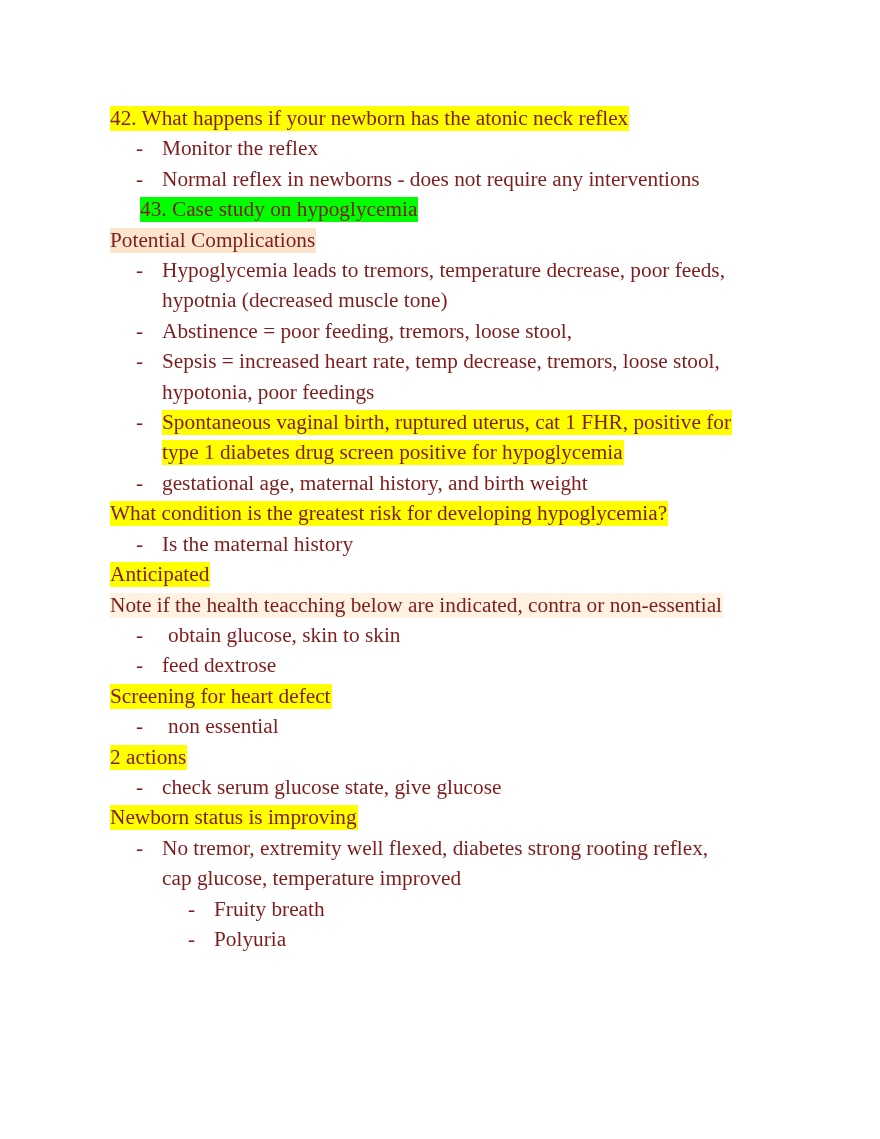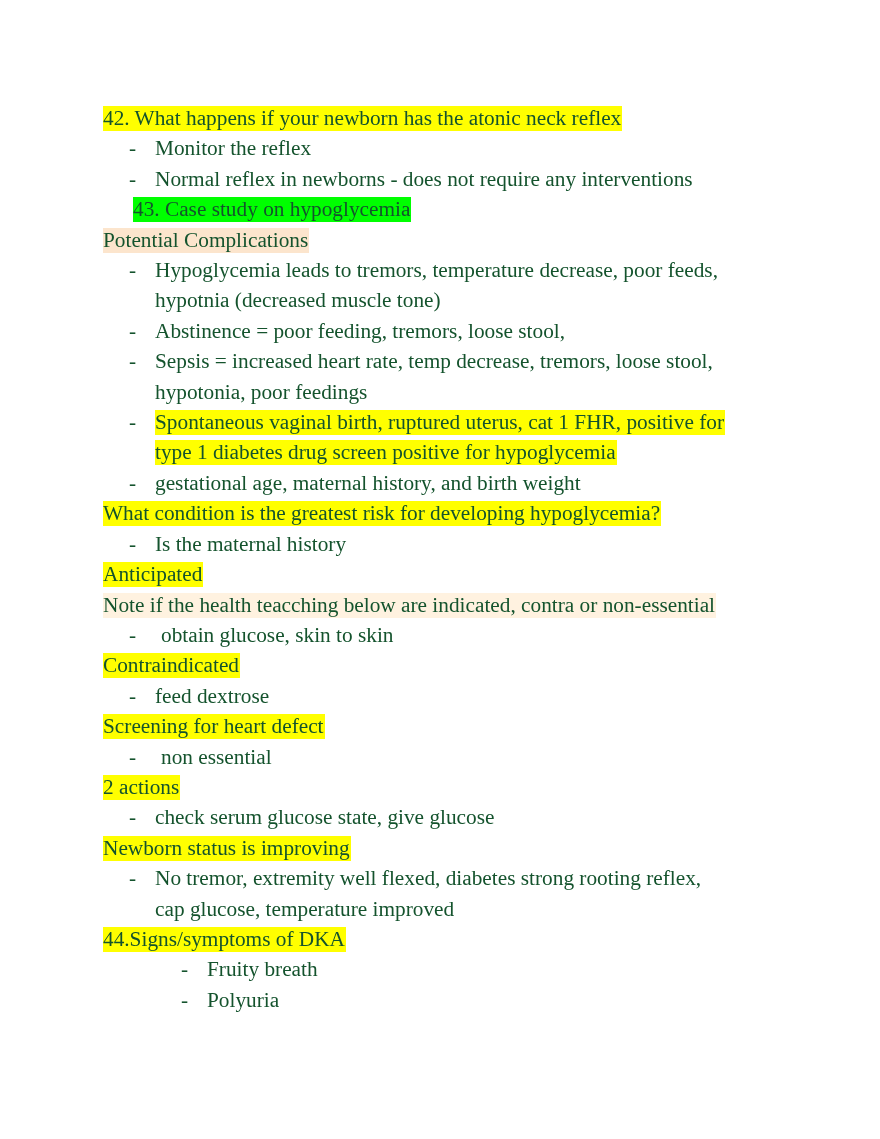--- a/index.html
+++ b/index.html
@@ -1,20 +1,20 @@
 <!DOCTYPE html>
 <html><head>
 <meta charset="utf-8">
 <style>
   html, body { margin: 0; padding: 0; background: #ffffff; }
   body { width: 880px; height: 1139px; position: relative; overflow: hidden; }
   .page {
-    position: absolute; left: 103px; top: 103px; width: 680px;
+    position: absolute; left: 110px; top: 103px; width: 680px;
     font-family: "Liberation Serif", "DejaVu Serif", serif;
-    font-size: 21.3px; color: #14532d; line-height: 30.4px;
+    font-size: 21.3px; color: #7f1d1d; line-height: 30.4px;
   }
   .line { display: block; white-space: nowrap; }
   .hl { padding: 0 1px 1px 0; }
   .hl-yellow { background: #ffff00; }
   .hl-green { background: #00ff00; margin-left: 30px; }
   .hl-peach { background: #fce5cd; }
   .hl-cream { background: #fff2e0; }
   .bullet { position: relative; padding-left: 52px; white-space: normal; }
   .bullet .dash { position: absolute; left: 26px; }
   .bullet.deep { padding-left: 104px; }
@@ -39,28 +39,26 @@
   <div class="line bullet"><span class="dash">-</span><span class="txt">gestational age, maternal history, and birth weight</span></div>
 
   <span class="line"><span class="hl hl-yellow">What condition is the greatest risk for developing hypoglycemia?</span></span>
   <div class="line bullet"><span class="dash">-</span><span class="txt">Is the maternal history</span></div>
 
   <span class="line"><span class="hl hl-yellow">Anticipated</span></span>
 
   <span class="line"><span class="hl hl-cream">Note if the health teacching below are indicated, contra or non-essential</span></span>
   <div class="line bullet extra"><span class="dash">-</span><span class="txt">obtain glucose, skin to skin</span></div>
 
-  <span class="line"><span class="hl hl-yellow">Contraindicated</span></span>
   <div class="line bullet"><span class="dash">-</span><span class="txt">feed dextrose</span></div>
 
   <span class="line"><span class="hl hl-yellow">Screening for heart defect</span></span>
   <div class="line bullet extra"><span class="dash">-</span><span class="txt">non essential</span></div>
 
   <span class="line"><span class="hl hl-yellow">2 actions</span></span>
   <div class="line bullet"><span class="dash">-</span><span class="txt">check serum glucose state, give glucose</span></div>
 
   <span class="line"><span class="hl hl-yellow">Newborn status is improving</span></span>
   <div class="line bullet"><span class="dash">-</span><span class="txt">No tremor, extremity well flexed, diabetes strong rooting reflex,</span><br><span class="txt">cap glucose, temperature improved</span></div>
 
-  <span class="line"><span class="hl hl-yellow">44.Signs/symptoms of DKA</span></span>
   <div class="line bullet deep"><span class="dash">-</span><span class="txt">Fruity breath</span></div>
   <div class="line bullet deep"><span class="dash">-</span><span class="txt">Polyuria</span></div>
 </div>
 
 </body></html>

